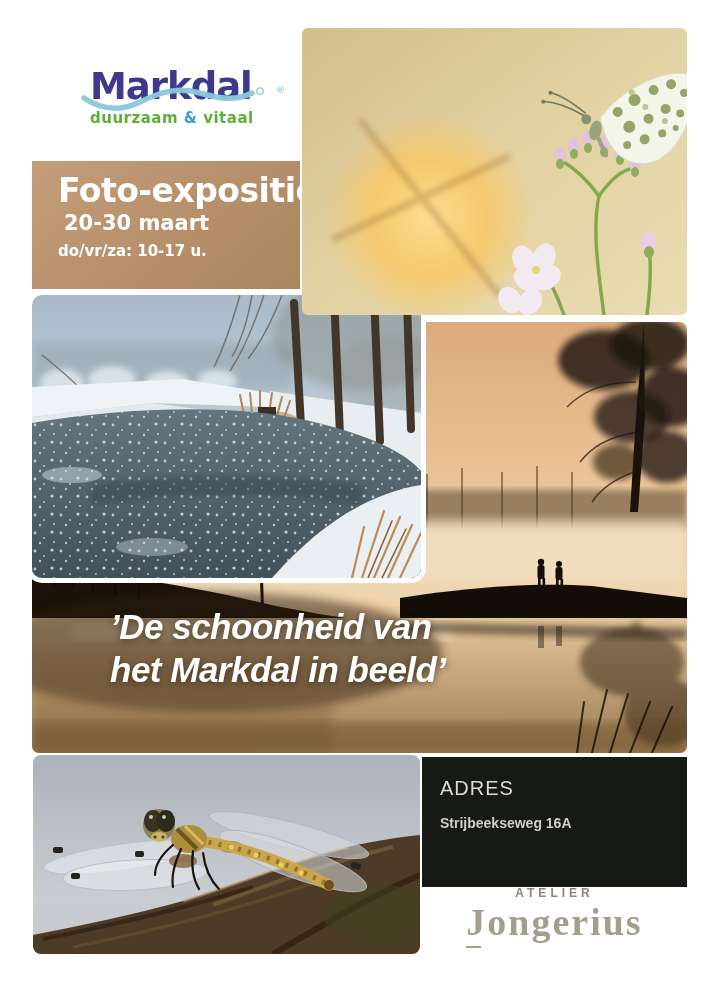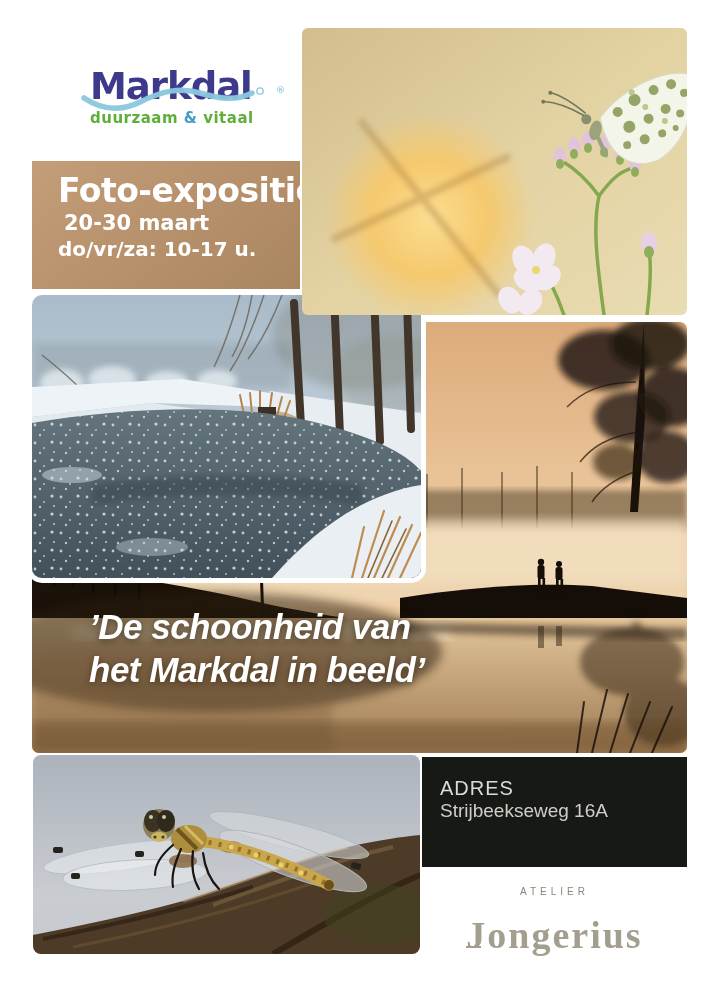--- a/index.html
+++ b/index.html
@@ -28,52 +28,52 @@
 
   
   .expo-box{
     left:32px;top:161px;width:268px;height:128px;
     background:linear-gradient(140deg,#c49d79 0%,#b5906b 55%,#aa8660 100%);
     color:#ffffff;font-family:"DejaVu Sans",sans-serif;font-weight:bold;
     box-sizing:border-box;padding:12px 0 0 26px;
   }
   .expo-box .title{font-size:33px;line-height:1.08;letter-spacing:-.5px;white-space:nowrap;}
   .expo-box .dates{font-size:21px;margin-top:2px;margin-left:6px;}
-  .expo-box .hours{font-size:20px;line-height:1.45;}
+  .expo-box .hours{font-size:15px;margin-top:6px;line-height:1.45;}
 
   
   .butterfly-photo{left:302px;top:28px;width:385px;height:287px;border-radius:6px;z-index:5;}
   .winter-photo{left:32px;top:295px;width:389px;height:283px;border-radius:10px;
                 box-shadow:0 0 0 5px #ffffff;z-index:3;}
   .sunset-photo{left:32px;top:322px;width:655px;height:431px;border-radius:7px;z-index:1;}
   .dragonfly-photo{left:33px;top:755px;width:387px;height:199px;border-radius:8px;z-index:2;}
 
   
   .quote{
-    left:89px;top:606px;z-index:6;color:#ffffff;
+    left:110px;top:606px;z-index:6;color:#ffffff;
     font-style:italic;font-weight:bold;font-size:35px;line-height:1.22;
     letter-spacing:-.5px;text-shadow:0 2px 7px rgba(35,22,8,.55);
     white-space:nowrap;
   }
 
   
   .address-box{
-    left:422px;top:757px;width:265px;height:110px;background:#171a14;
+    left:422px;top:757px;width:265px;height:130px;background:#171a14;
     box-sizing:border-box;padding:20px 1px 0 18px;z-index:4;
   }
   .address-box .heading{color:#dadada;font-size:20px;letter-spacing:1px;}
-  .address-box .street{color:#cfcecb;font-size:19px;}
+  .address-box .street{color:#cfcecb;font-size:14px;margin-top:15px;font-weight:bold;}
   .address-box .city{color:#cfcecb;font-size:13.5px;margin-top:14px;}
 
   
   .atelier{left:422px;top:886px;width:265px;text-align:center;z-index:4;}
-  .atelier .label{font-size:10px;letter-spacing:4px;color:#8c8678;font-weight:normal;}
+  .atelier .label{font-size:12px;letter-spacing:4px;color:#8c8678;font-weight:bold;}
   .atelier .name{
     font-family:"Liberation Serif",serif;font-weight:bold;font-size:38px;
-    letter-spacing:2px;color:#a49e8f;margin-top:19px;line-height:1;
+    letter-spacing:2px;color:#a49e8f;margin-top:3px;line-height:1;
   }
   .atelier .underline{position:absolute;left:44px;top:60px;width:15px;height:2px;background:#a49e8f;}
 </style>
 </head>
 <body>
 
 <div class="poster">
 
   <div class="abs logo">
     <div class="wordmark">

